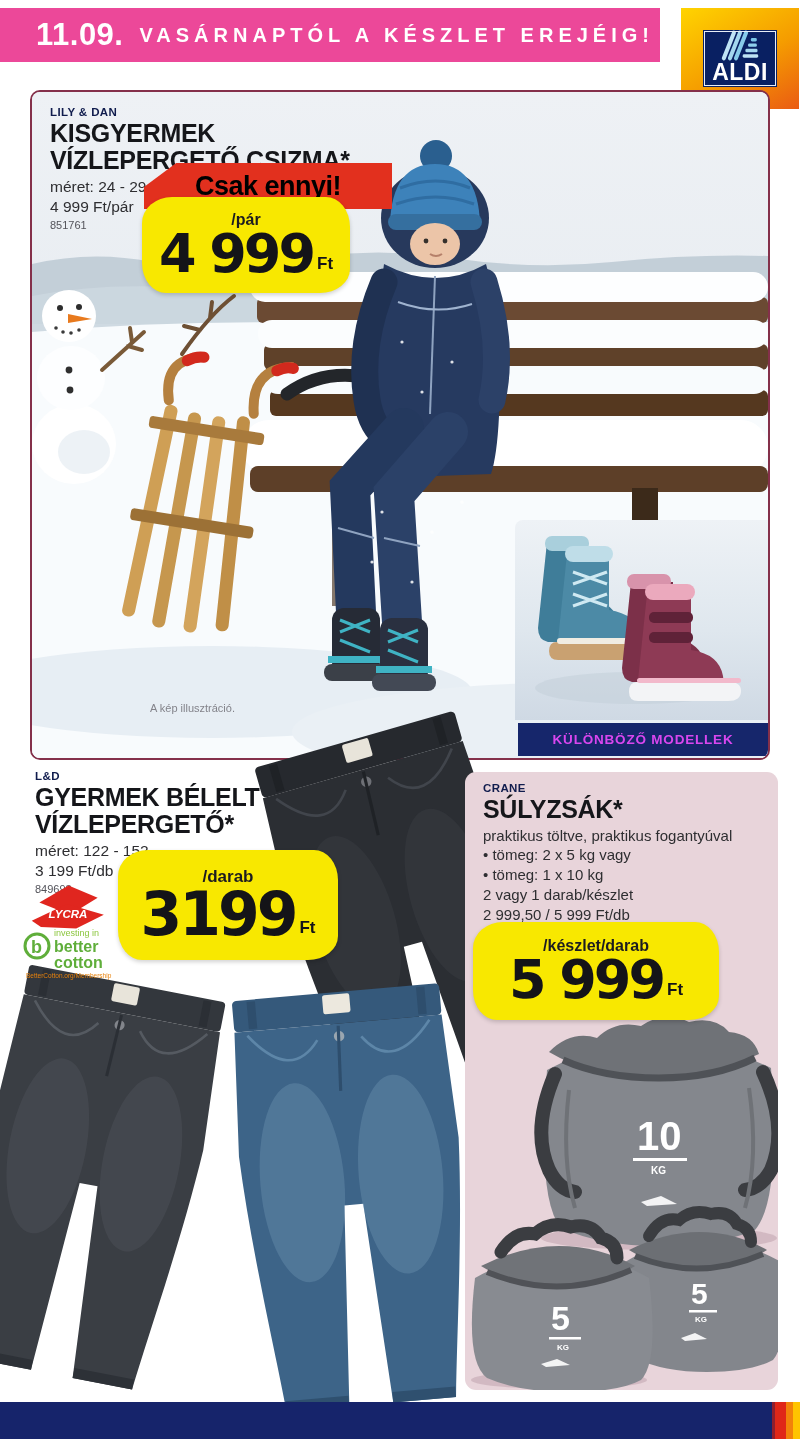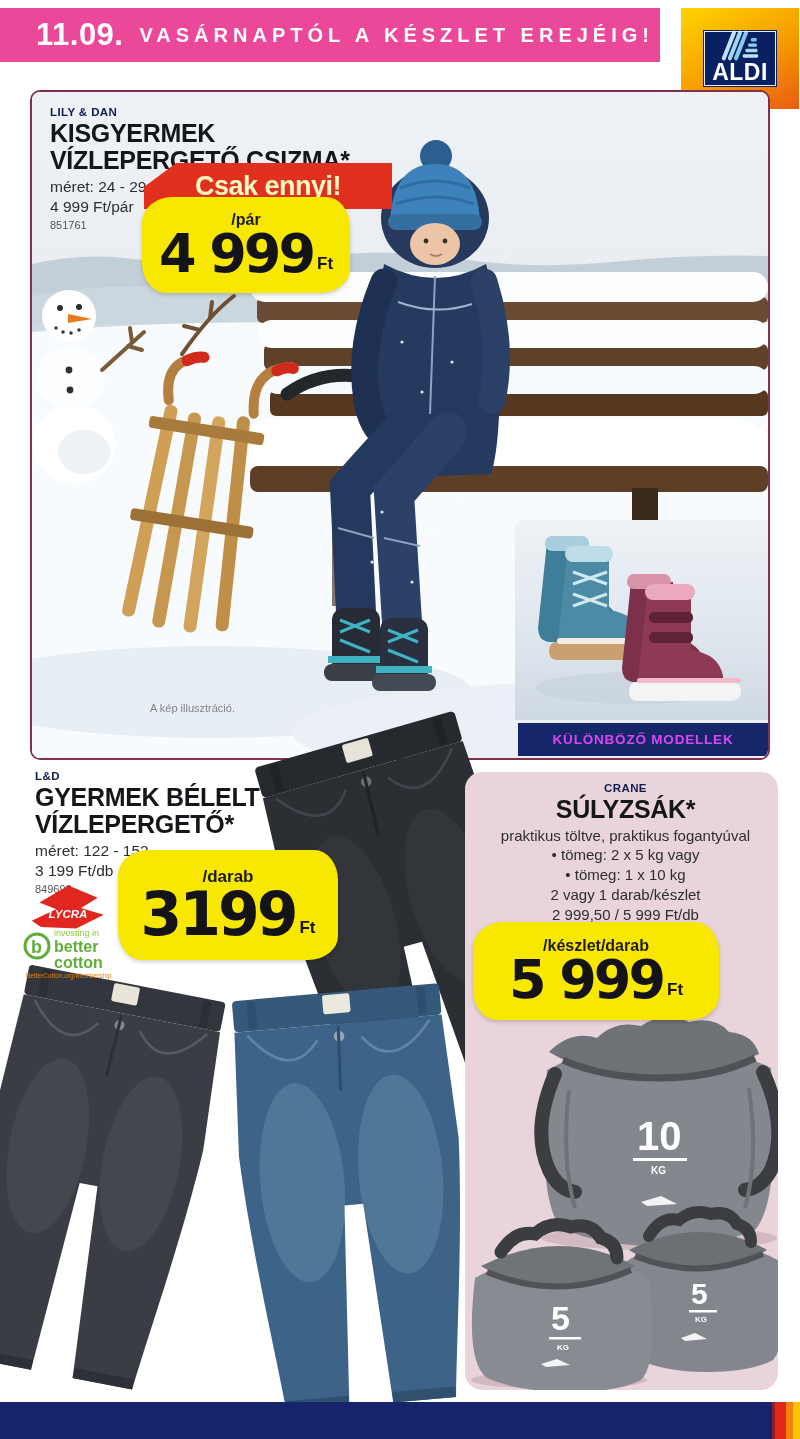--- a/index.html
+++ b/index.html
@@ -24,21 +24,21 @@
          box-sizing:border-box;background:linear-gradient(180deg,#eceef4,#e2e7ee);overflow:hidden;}
   .scene{left:0;top:0;width:736px;height:666px;}
   .p1-text{left:18px;top:14px;width:330px;}
   .brand{font-size:11.5px;font-weight:800;color:#101c4d;letter-spacing:.4px;}
   .title{font-size:25px;font-weight:800;color:#15161a;line-height:1.06;letter-spacing:-.3px;margin-top:2px;}
   .detail{font-size:15.5px;color:#2e2e31;line-height:1.3;margin-top:4px;}
   .sku{font-size:11px;color:#53535a;margin-top:2px;}
   .flash{left:112px;top:71px;width:248px;height:46px;background:#e2301e;
          clip-path:polygon(13% 0,100% 0,100% 100%,0 100%,0 52%);
          display:flex;align-items:center;justify-content:center;}
-  .flash-txt{color:#fef9c3;font-size:27px;font-weight:800;letter-spacing:-.5px;}
+  .flash-txt{color:#000000;font-size:27px;font-weight:800;letter-spacing:-.5px;}
   .bubble{background:#f8e800;display:flex;flex-direction:column;align-items:center;justify-content:center;
           border-radius:30px 24px 30px 24px / 26px 30px 24px 30px;box-shadow:0 2px 4px rgba(0,0,0,.18);}
   .bub-unit{font-size:16px;font-weight:700;color:#1c1c20;}
   .price-row{display:flex;align-items:flex-end;}
   .price-big{font-family:"DejaVu Sans",sans-serif;font-weight:800;color:#141418;line-height:.92;letter-spacing:-3px;}
   .price-ft{font-size:17px;font-weight:800;color:#141418;margin:0 0 5px 4px;}
   .bubble1{left:110px;top:105px;width:208px;height:96px;}
   .bubble1 .price-big{font-size:54px;}
   .img-note{left:118px;top:610px;font-size:11px;color:#83838a;text-align:right;}
   .inset{left:483px;top:428px;width:253px;height:200px;border-radius:8px 0 0 0;
@@ -53,21 +53,21 @@
   .bubble2 .price-big{font-size:60px;}
   .bubble2 .bub-unit{font-size:17px;}
   .lycra{left:28px;top:884px;width:78px;height:46px;}
   .cotton{left:22px;top:924px;width:110px;height:56px;}
   .jean{overflow:visible;}
   .jean1{left:252px;top:742px;width:228px;height:420px;transform:rotate(-16deg);transform-origin:40% 10%;}
   .jean2{left:18px;top:968px;width:212px;height:430px;transform:rotate(11deg);transform-origin:50% 8%;}
   .jean3{left:212px;top:990px;width:252px;height:420px;transform:rotate(-5deg);transform-origin:50% 8%;}
 
   
-  .card3{left:465px;top:772px;width:313px;height:618px;background:#e8d4da;border-radius:17px;overflow:hidden;text-align:center;}
+  .card3{left:465px;top:772px;width:313px;height:618px;background:#e8d4da;border-radius:11px;overflow:hidden;}
   .p3-text{left:18px;top:10px;width:285px;}
   .p3-text .detail{font-size:15px;line-height:1.32;margin-top:3px;}
   .bubble3{left:8px;top:150px;width:246px;height:98px;}
   .bubble3 .price-big{font-size:54px;}
   .bag-big{left:64px;top:228px;width:260px;height:250px;}
   .bag-small-r{left:148px;top:420px;width:170px;height:185px;}
   .bag-small-l{left:0px;top:440px;width:188px;height:178px;}
 
   
   .footer{left:0;top:1402px;width:772px;height:37px;background:#16246b;}

